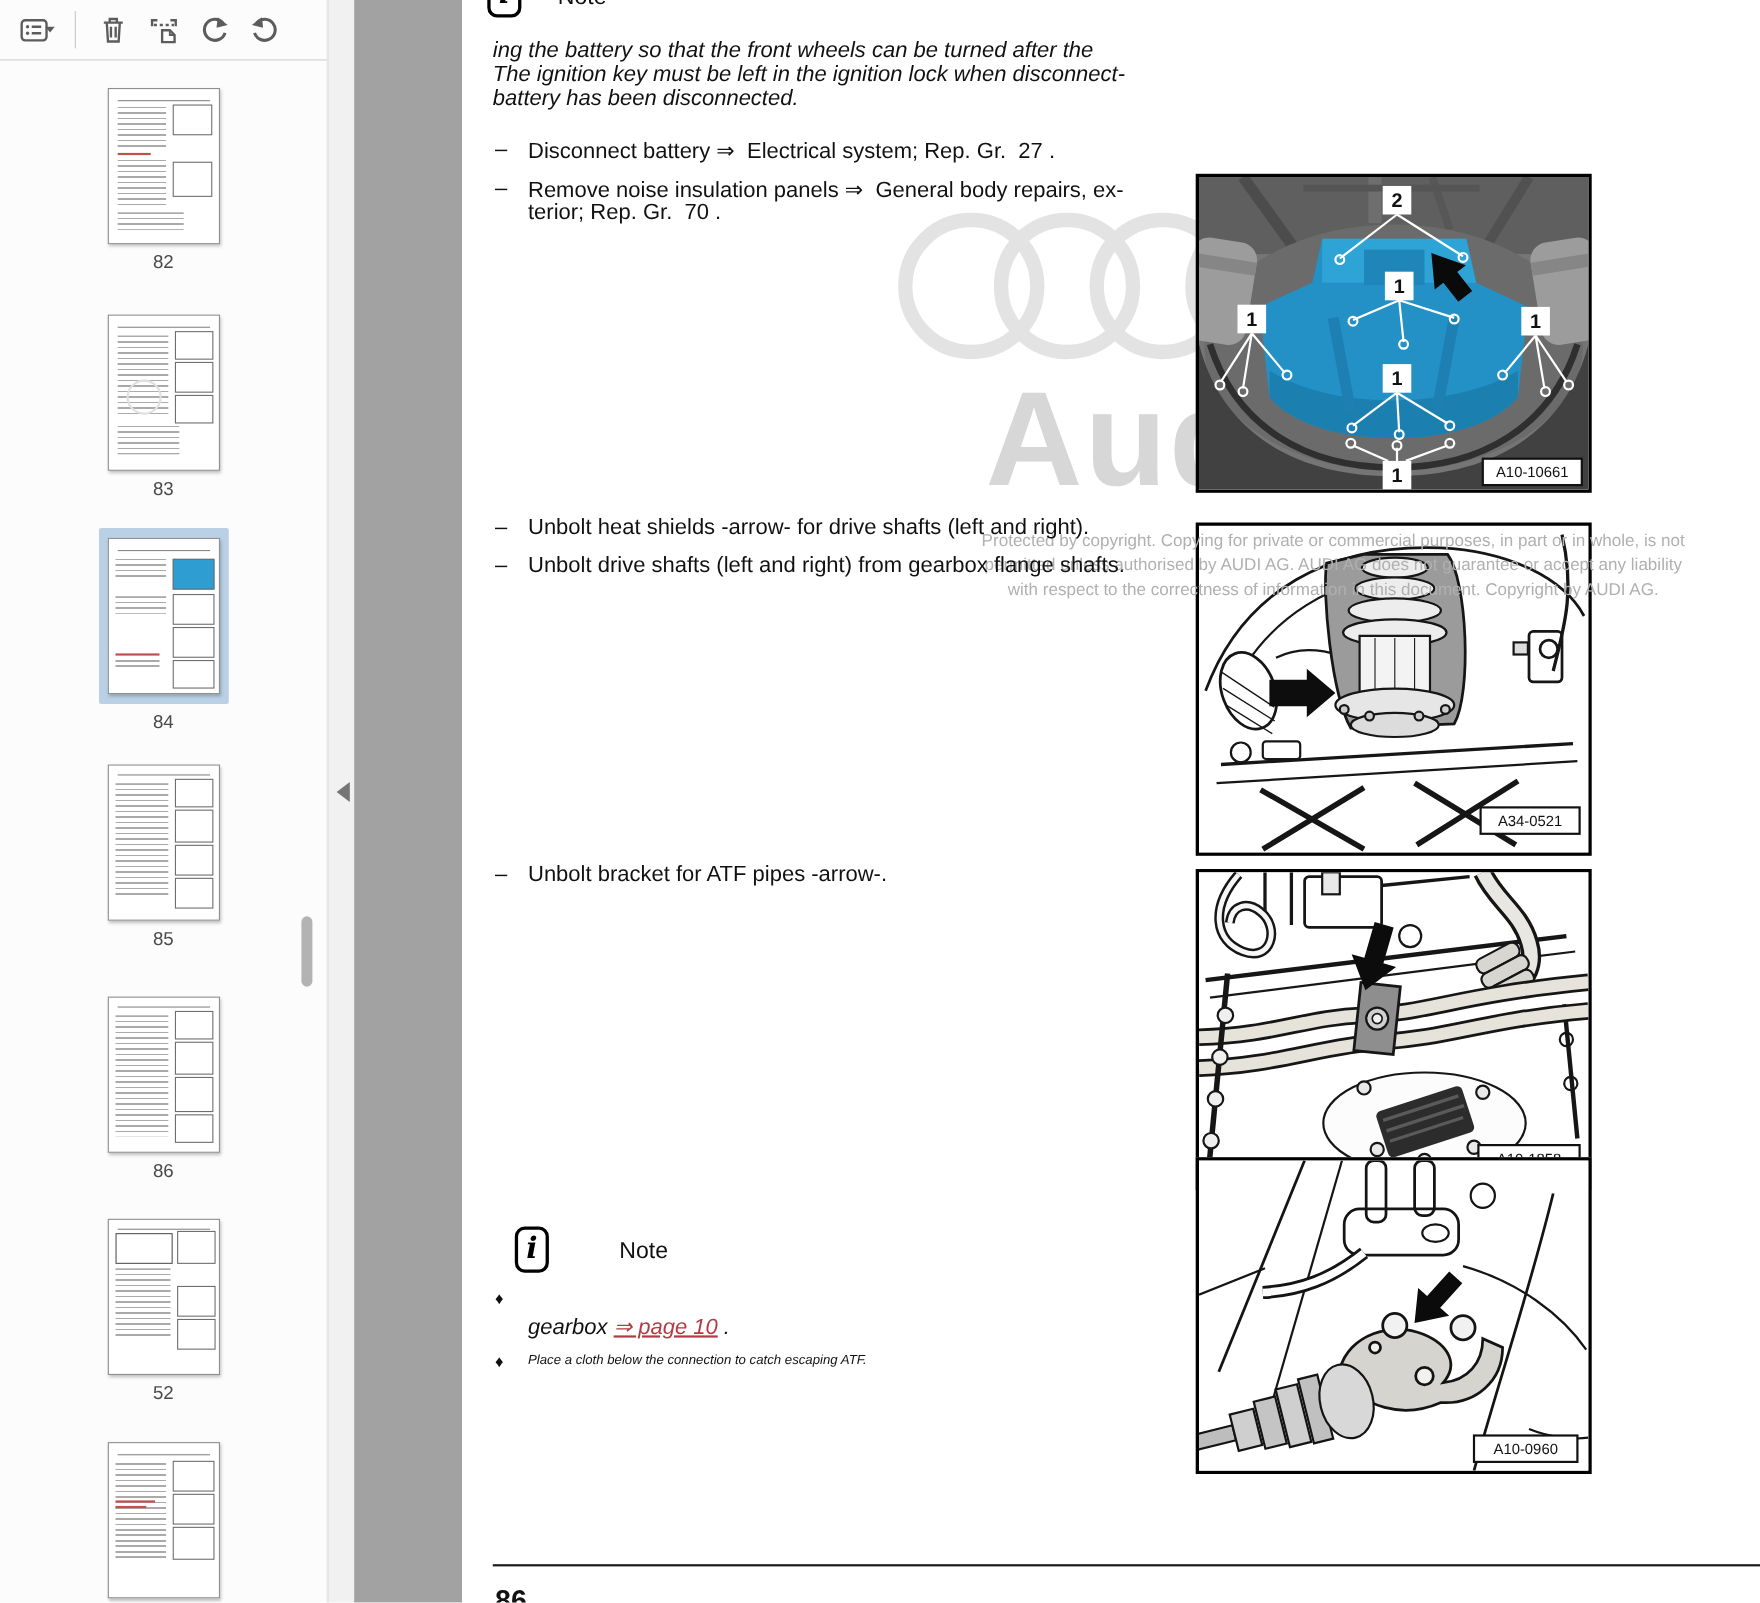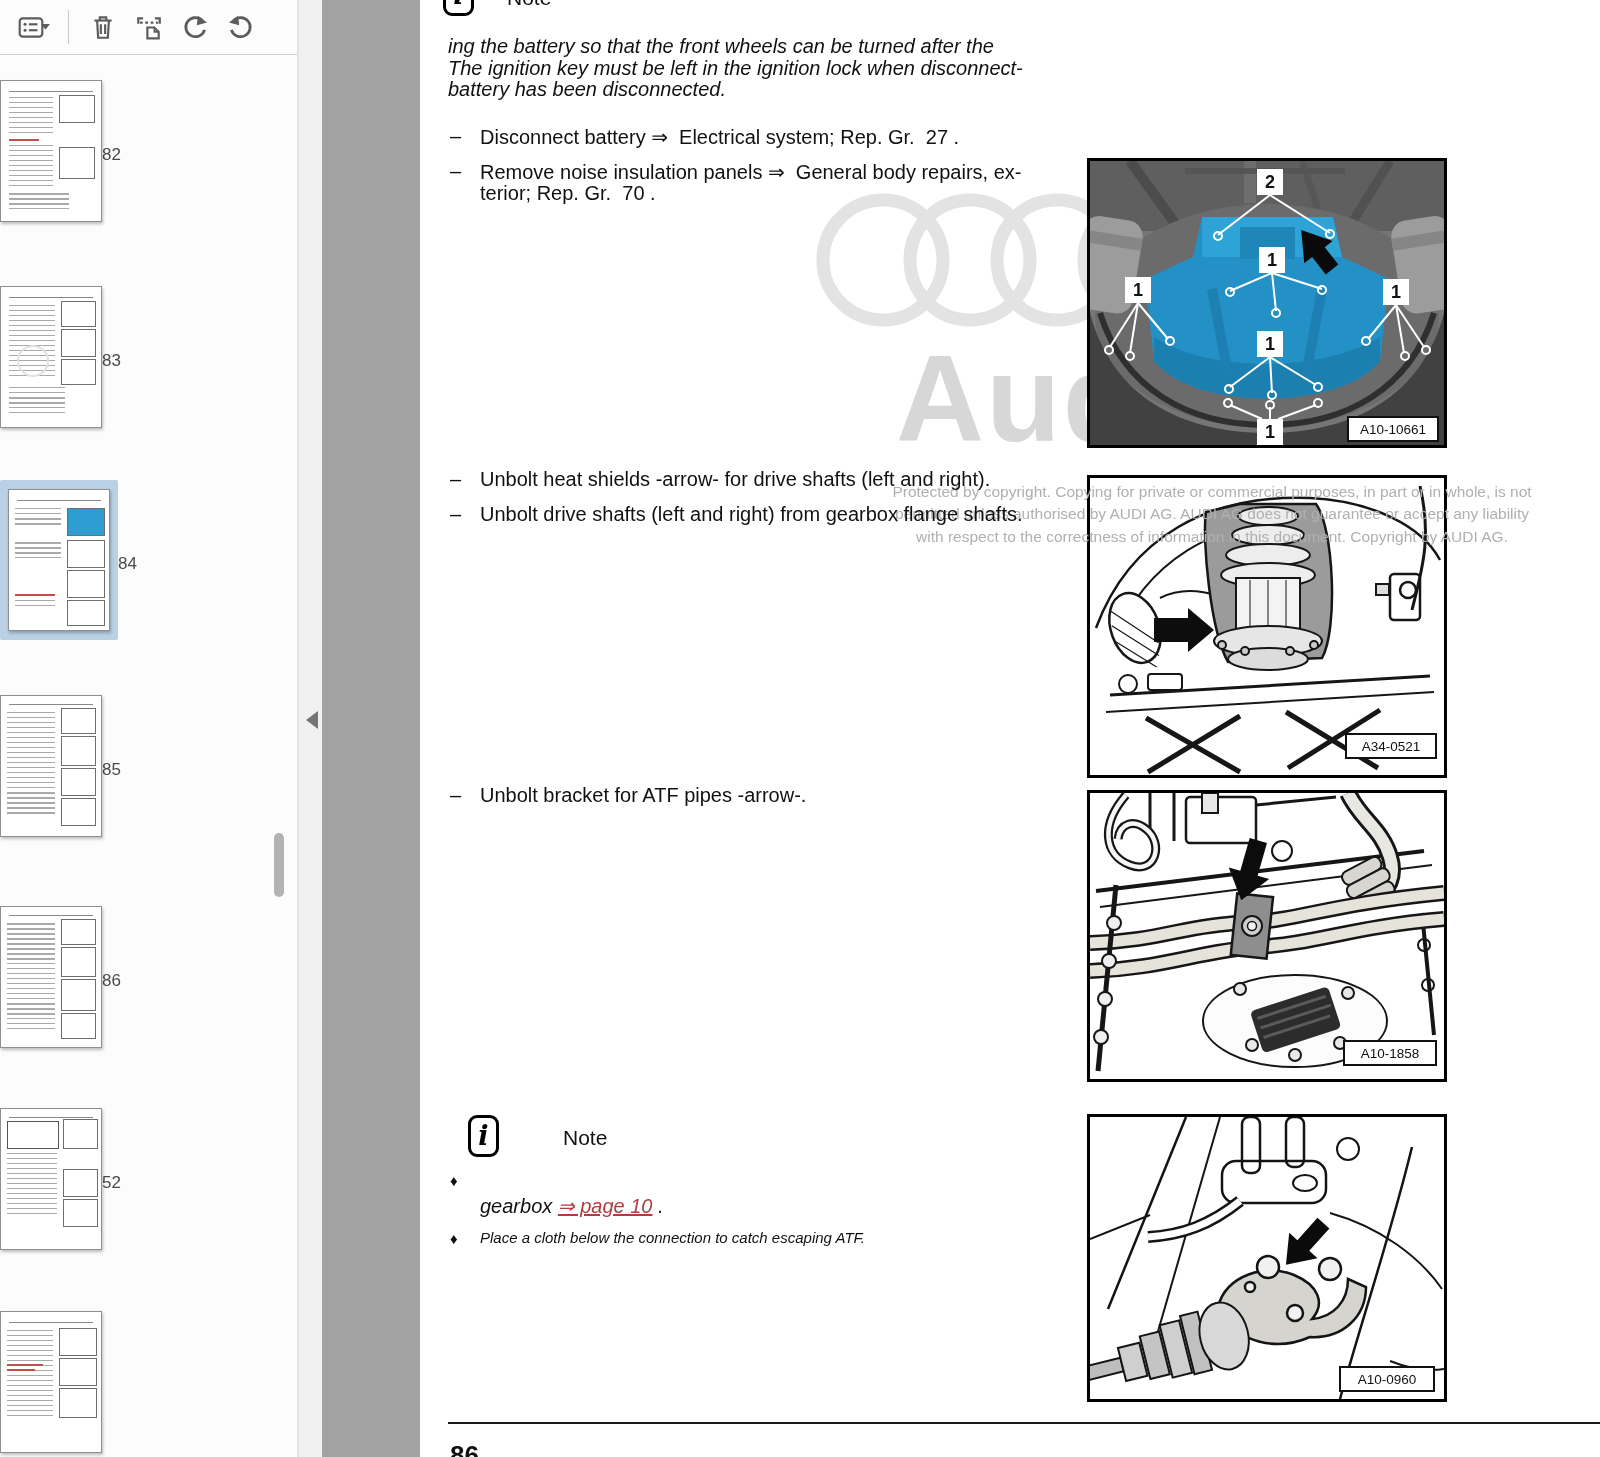--- a/index.html
+++ b/index.html
@@ -10,21 +10,21 @@
   .sidebar{position:absolute;left:0;top:0;width:297px;height:100%;
            background:#fcfcfc;border-right:1px solid #e2e2e2;}
   .toolbar{position:absolute;left:0;top:0;width:100%;height:55px;
            border-bottom:1px solid #cfcfcf;display:flex;align-items:center;
            padding-left:14px;box-sizing:border-box;gap:6px;}
   .tbtn{width:40px;height:40px;display:flex;align-items:center;justify-content:center;
         color:#5c5c5c;cursor:pointer;}
   .tsep{width:1px;height:34px;background:#c9c9c9;margin:0 8px;}
   .caret{margin-left:-4px;}
 
-  .thumbwrap{position:absolute;left:0;width:297px;display:flex;flex-direction:row;
+  .thumbwrap{position:absolute;left:0;width:297px;display:flex;flex-direction:column;
              align-items:center;}
   .thumb{width:100px;height:140px;background:#fff;border:1px solid #8f8f8f;
          box-shadow:1px 2px 3px rgba(0,0,0,.25);position:relative;overflow:hidden;}
   .selwrap{background:#b9d0e5;padding:9px 8px;border-radius:2px;}
   .tlabel{margin-top:7px;font-size:17px;color:#4a4a4a;}
   .th-text{position:absolute;background:repeating-linear-gradient(to bottom,#aaaaaa 0 1.5px,transparent 1.5px 5px);}
   .th-fig{position:absolute;border:1px solid #6e6e6e;background:#fff;}
   .th-red{position:absolute;height:2px;background:#c0504d;}
   .th-rule{position:absolute;height:1px;background:#888;}
 
@@ -259,21 +259,21 @@
     <div class="note-icon" style="left:48px;top:1115px">
       <span>i</span>
     </div>
     <div class="abs doc-text note-title" style="left:143px;top:1126px">Note</div>
 
     <div class="abs doc-text diamond" style="top:1172px">♦</div>
     <div class="abs doc-text ital" style="left:60px;top:1194px;font-size:20px">
       <span>gearbox </span><span class="red-link">⇒ page 10</span><span class="step-text" style="position:static"> .</span>
     </div>
     <div class="abs doc-text diamond" style="top:1230px">♦</div>
-    <div class="abs doc-text ital" style="left:60px;top:1229px;font-size:15px">Place a cloth below the connection to catch escaping ATF.</div>
+    <div class="abs doc-text ital" style="left:60px;top:1229px;font-size:12px">Place a cloth below the connection to catch escaping ATF.</div>
 
     <div class="figure" style="top:158px;height:284px">
       <svg width="354" height="284" viewBox="0 0 354 284">
         <rect width="354" height="284" fill="#757575"></rect>
         <rect width="354" height="70" fill="#5f5f5f"></rect>
         <path d="M40 0 L92 72" stroke="#4c4c4c" stroke-width="10"></path>
         <path d="M300 0 L258 68" stroke="#515151" stroke-width="9"></path>
         <path d="M160 0 V42" stroke="#6e6e6e" stroke-width="12"></path>
         <path d="M212 0 L228 48" stroke="#575757" stroke-width="7"></path>
         <path d="M95 10 L255 10" stroke="#555" stroke-width="6"></path>
@@ -439,21 +439,21 @@
           <circle cx="24" cy="130" r="7"></circle>
             <circle cx="19" cy="168" r="7"></circle>
           <circle cx="15" cy="206" r="7"></circle>
             <circle cx="11" cy="244" r="7"></circle>
         </g>
         <rect x="254" y="248" width="92" height="24" fill="#fff" stroke="#111" stroke-width="2"></rect>
         <text x="300" y="265" font-size="13.5" fill="#111" text-anchor="middle">A10-1858</text>
       </svg>
     </div>
 
-    <div class="figure" style="top:1114px;height:282px">
+    <div class="figure" style="top:1052px;height:282px">
       <svg width="354" height="282" viewBox="0 0 354 282">
         <rect width="354" height="282" fill="#fff"></rect>
         <g fill="none" stroke="#141414">
           <path d="M96 0 L18 192" stroke-width="2.5"></path>
           <path d="M130 0 L60 242" stroke-width="2"></path>
           <path d="M322 30 C300 120 272 202 250 282" stroke-width="2.5"></path>
           <path d="M0 122 L60 98" stroke-width="2"></path>
           <rect x="152" y="0" width="18" height="56" rx="7" stroke-width="2.5"></rect>
           <rect x="196" y="0" width="18" height="50" rx="7" stroke-width="2.5"></rect>
           <rect x="132" y="44" width="104" height="42" rx="14" stroke-width="2.5"></rect>

